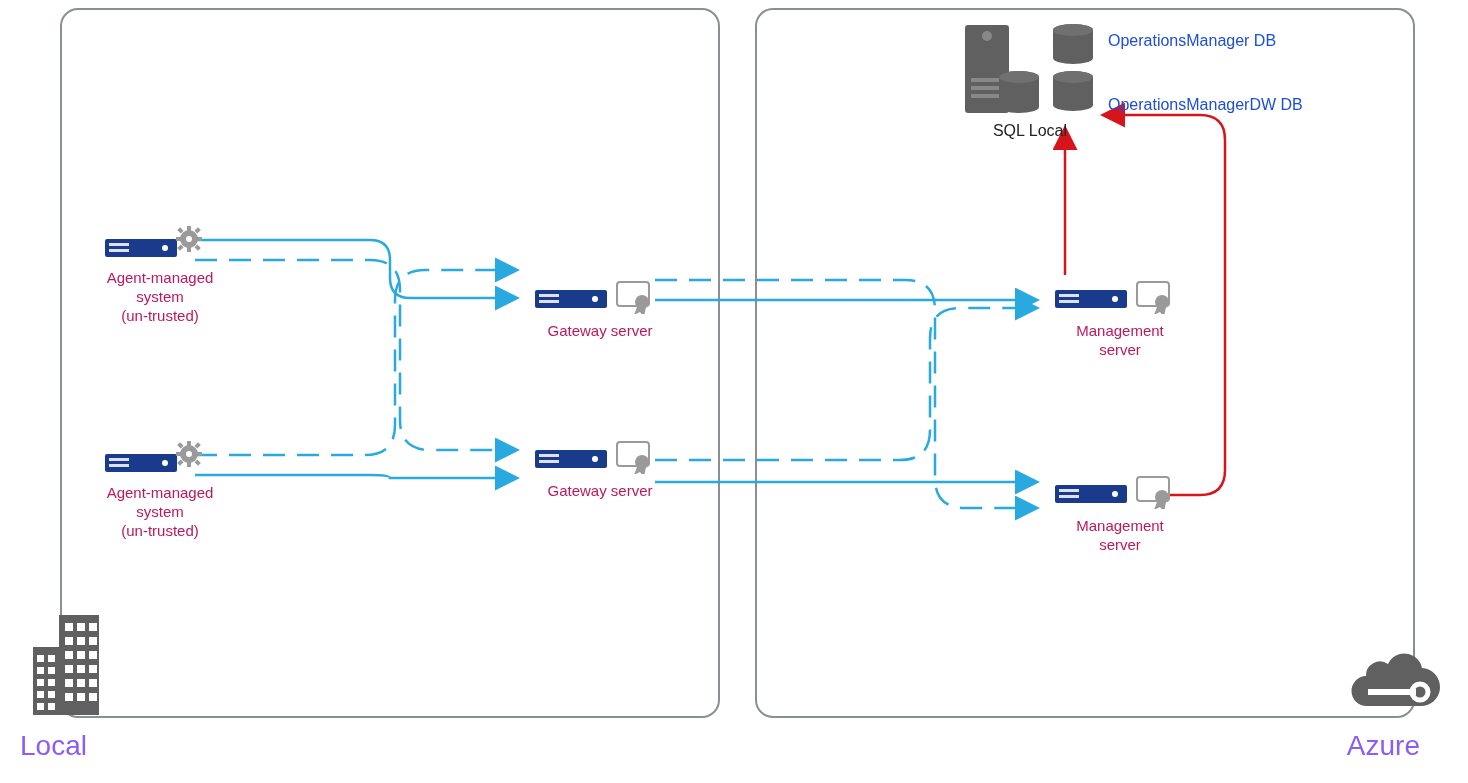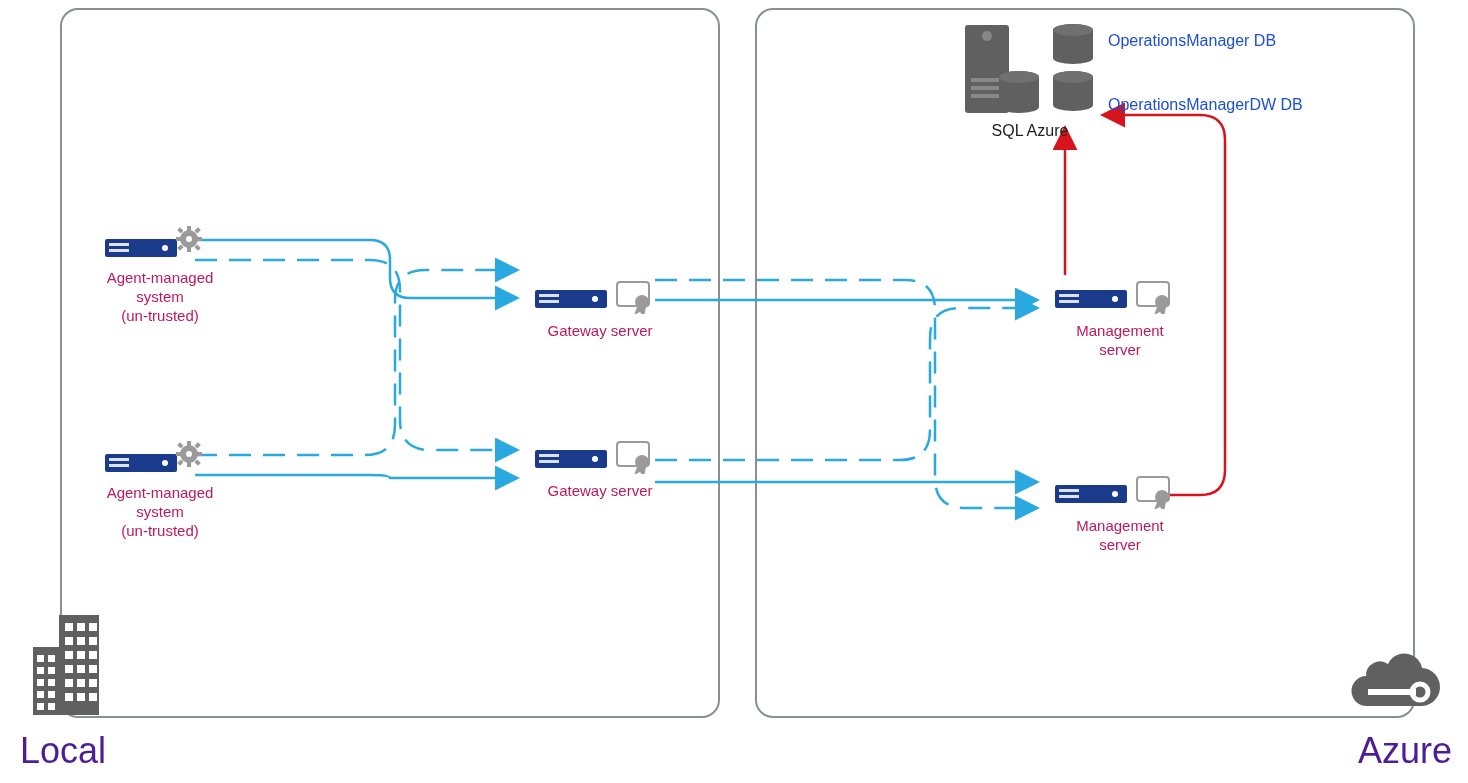--- a/index.html
+++ b/index.html
@@ -13,22 +13,22 @@
     position: relative;
   }
   .region-box {
     position: absolute;
     border: 2px solid #8a8f94;
     border-radius: 18px;
     background: #fff;
   }
   .region-label {
     position: absolute;
-    font-size: 36px;
-    color: #4c1d95;
+    font-size: 28px;
+    color: #8b5cf6;
     font-weight: 300;
   }
   .node {
     position: absolute;
     text-align: center;
   }
   .node-label {
     color: #be185d;
     font-size: 15px;
     line-height: 1.25;
@@ -53,21 +53,21 @@
     pointer-events: none;
   }
 </style>
 </head>
 <body>
 
 <div class="region-box" style="left:60px; top:8px; width:660px; height:710px;"></div>
 <div class="region-box" style="left:755px; top:8px; width:660px; height:710px;"></div>
 
 <div class="region-label" style="left:20px; top:730px;">Local</div>
-<div class="region-label" style="right:16px; top:730px;">Azure</div>
+<div class="region-label" style="right:48px; top:730px;">Azure</div>
 
 <svg class="conn">
   <defs>
     <marker id="arrow-blue" markerWidth="10" markerHeight="10" refX="8" refY="5" orient="auto">
       <path d="M0,0 L10,5 L0,10 Z" fill="#2aa9e0"></path>
     </marker>
     <marker id="arrow-red" markerWidth="10" markerHeight="10" refX="8" refY="5" orient="auto">
       <path d="M0,0 L10,5 L0,10 Z" fill="#d6141b"></path>
     </marker>
   </defs>
@@ -274,15 +274,15 @@
 
     <g transform="translate(88,52)">
       <ellipse cx="20" cy="5" rx="20" ry="6" fill="#505050"></ellipse>
       <rect x="0" y="5" width="40" height="28" fill="#606060"></rect>
       <ellipse cx="20" cy="33" rx="20" ry="6" fill="#606060"></ellipse>
       <ellipse cx="20" cy="5" rx="20" ry="6" fill="#707070"></ellipse>
     </g>
   </svg>
 </div>
 
-<div class="sql-label" style="left:980px; top:122px; width:100px;">SQL Azure</div>
+<div class="sql-label" style="left:980px; top:122px; width:100px;">SQL Local</div>
 <div class="db-label" style="left:1108px; top:32px;">OperationsManager DB</div>
 <div class="db-label" style="left:1108px; top:96px;">OperationsManagerDW DB</div>
 
 </body></html>

